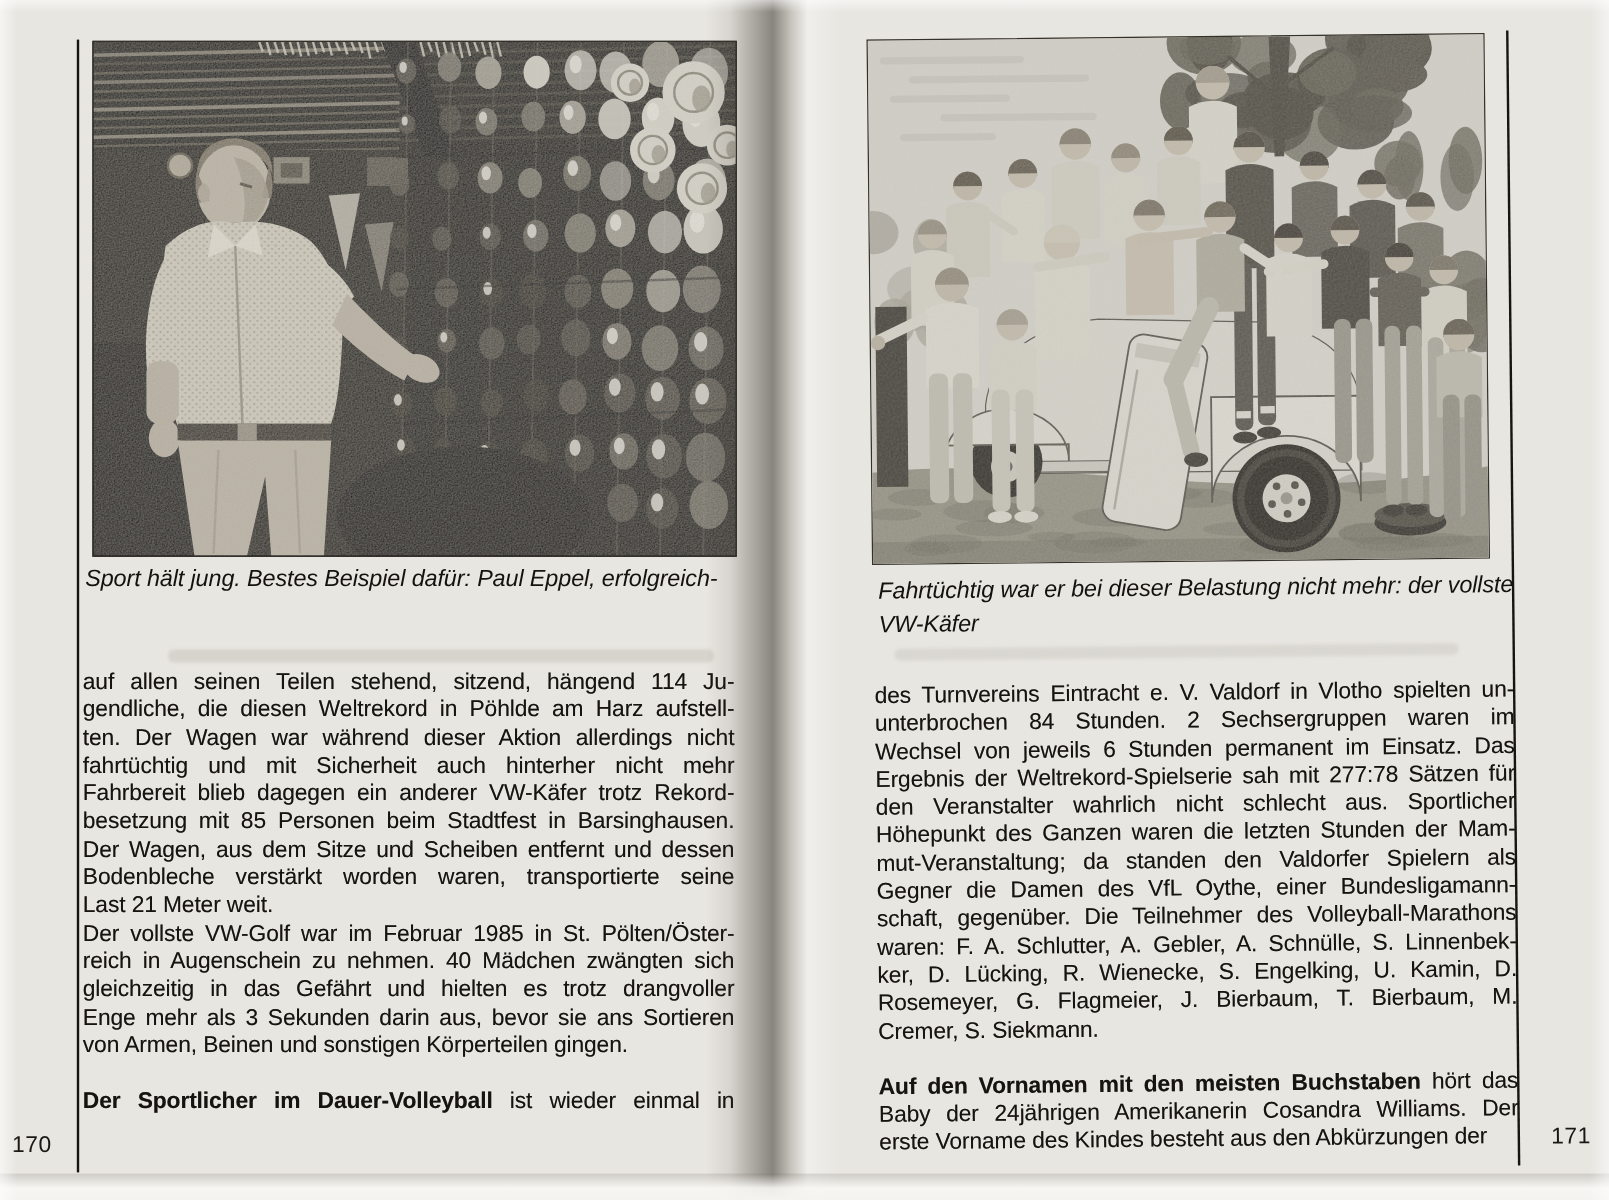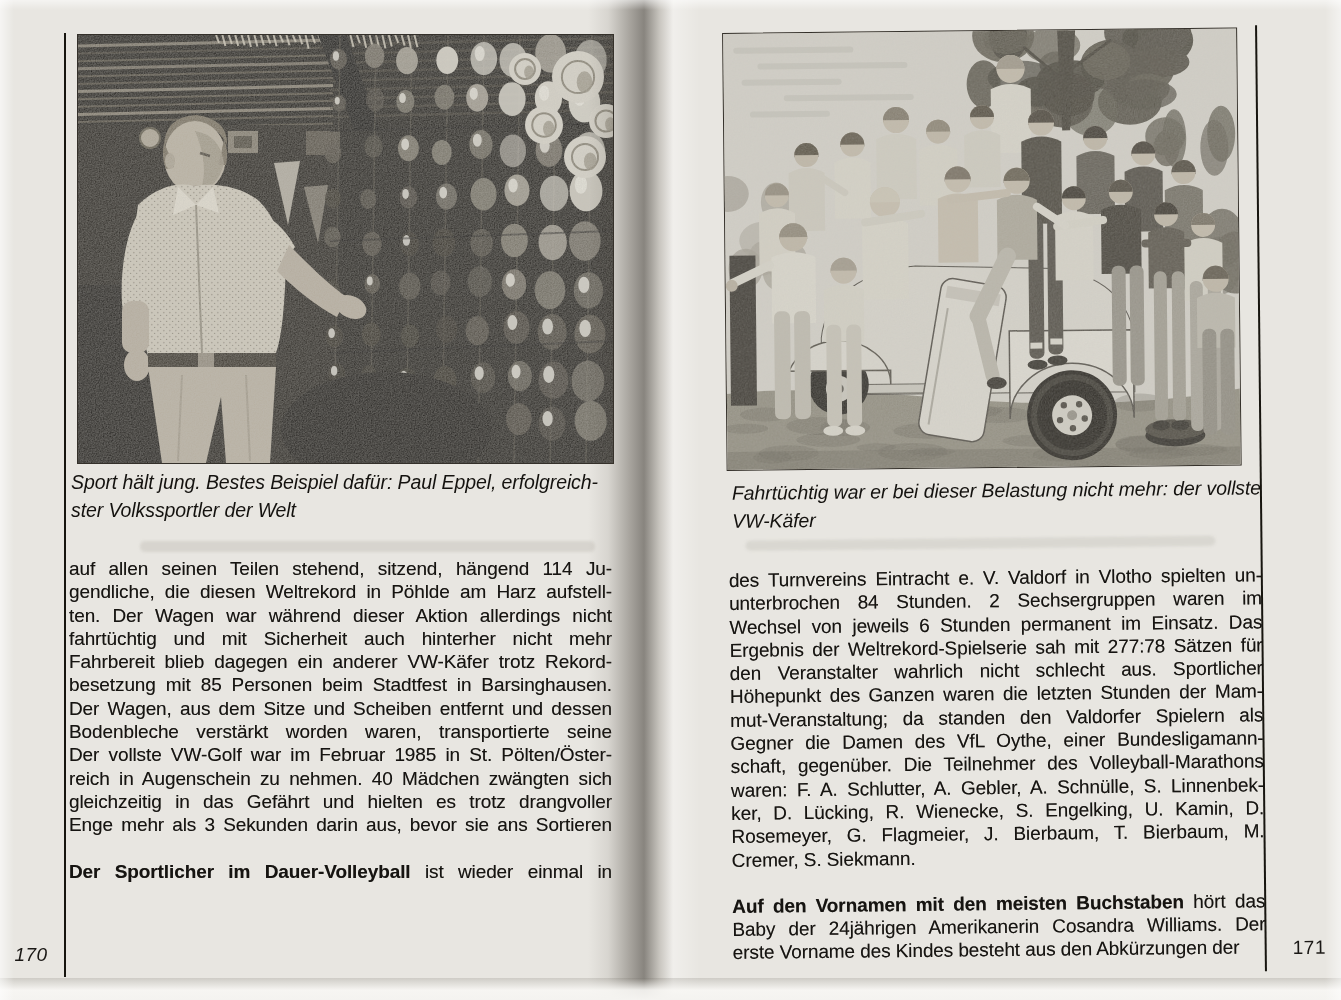--- a/index.html
+++ b/index.html
@@ -26,21 +26,21 @@
       rgba(255,255,255,0) 100%);}
   .page{position:absolute;top:0;height:1000px;}
   .page.left{left:0;width:675px;}
   .page.right{left:675px;width:666px;}
   .tilt{position:absolute;left:0;top:0;width:666px;height:1000px;
         transform:rotate(-0.6deg);transform-origin:330px 500px;}
   .rule{position:absolute;width:2px;background:#17150f;}
   .rule.left-rule{left:64px;top:33px;height:944px;}
   .rule.right-rule{left:585px;top:28px;height:946px;}
   .pagenum{position:absolute;font-size:19px;color:#1a1815;letter-spacing:.5px;}
-  .pagenum.left-num{left:10px;top:944px;width:42px;text-align:center;font-style:italic;}
+  .pagenum.left-num{left:10px;top:944px;width:42px;text-align:left;}
   .pagenum.right-num{left:613px;top:940px;width:50px;text-align:left;}
   .photo{position:absolute;margin:0;border:1px solid #34302a;background:#111;line-height:0;}
   .photo.left-photo{left:77px;top:34px;width:535px;height:428px;}
   .photo.right-photo{left:52px;top:30px;width:513px;height:436px;background:#cfccc4;}
   .photo svg{display:block;width:100%;height:100%;}
   .caption{position:absolute;font-style:italic;font-size:19.5px;line-height:27.5px;
            color:#14120f;letter-spacing:-.1px;}
   .caption.left-caption{left:71px;top:469px;width:541px;}
   .caption.right-caption{left:57px;top:477px;width:535px;}
   .caption .tline{text-align:left;text-align-last:auto;}
@@ -295,43 +295,44 @@
           <rect x="120" y="318" width="16" height="14" fill="#8a8274"></rect>
           <path d="M70,332 L198,332 L192,428 L148,428 L143,362 L128,428 L84,428 Z" fill="#b5ac9c"></path>
           <line x1="104" y1="340" x2="100" y2="426" stroke="#968d7d" stroke-width="2" opacity="0.8"></line>
           <line x1="168" y1="340" x2="172" y2="426" stroke="#968d7d" stroke-width="2" opacity="0.8"></line>
           <rect x="0" y="0" width="535" height="428" filter="url(#grain)" opacity="0.45"></rect>
         </svg>
     </figure>
 
     <div class="caption left-caption">
         <div class="tline">Sport hält jung. Bestes Beispiel dafür: Paul Eppel, erfolgreich-</div>
-        <div class="tline last">ster Volkssportler der Welt</div>
       </div>
 
     <div class="smudge" style="left:140px;top:541px;width:455px;height:11px;background:rgba(110,104,92,.14);"></div>
 
     <div class="bodytext left-body">
         <div class="para">
           <div class="tline">auf allen seinen Teilen stehend, sitzend, hängend 114 Ju-</div>
           <div class="tline">gendliche, die diesen Weltrekord in Pöhlde am Harz aufstell-</div>
           <div class="tline">ten. Der Wagen war während dieser Aktion allerdings nicht</div>
           <div class="tline">fahrtüchtig und mit Sicherheit auch hinterher nicht mehr</div>
         </div>
         <div class="para">
           <div class="tline">Fahrbereit blieb dagegen ein anderer VW-Käfer trotz Rekord-</div>
           <div class="tline">besetzung mit 85 Personen beim Stadtfest in Barsinghausen.</div>
           <div class="tline">Der Wagen, aus dem Sitze und Scheiben entfernt und dessen</div>
           <div class="tline">Bodenbleche verstärkt worden waren, transportierte seine</div>
+          <div class="tline last">Last 21 Meter weit.</div>
         </div>
         <div class="para">
           <div class="tline">Der vollste VW-Golf war im Februar 1985 in St. Pölten/Öster-</div>
           <div class="tline">reich in Augenschein zu nehmen. 40 Mädchen zwängten sich</div>
           <div class="tline">gleichzeitig in das Gefährt und hielten es trotz drangvoller</div>
           <div class="tline">Enge mehr als 3 Sekunden darin aus, bevor sie ans Sortieren</div>
+          <div class="tline last">von Armen, Beinen und sonstigen Körperteilen gingen.</div>
         </div>
         <div class="para lead">
           <div class="tline"><b>Der Sportlicher im Dauer-Volleyball</b> ist wieder einmal in</div>
         </div>
       </div>
   </div>
 
   <div class="gutter"></div>
 
   <div class="page right">

